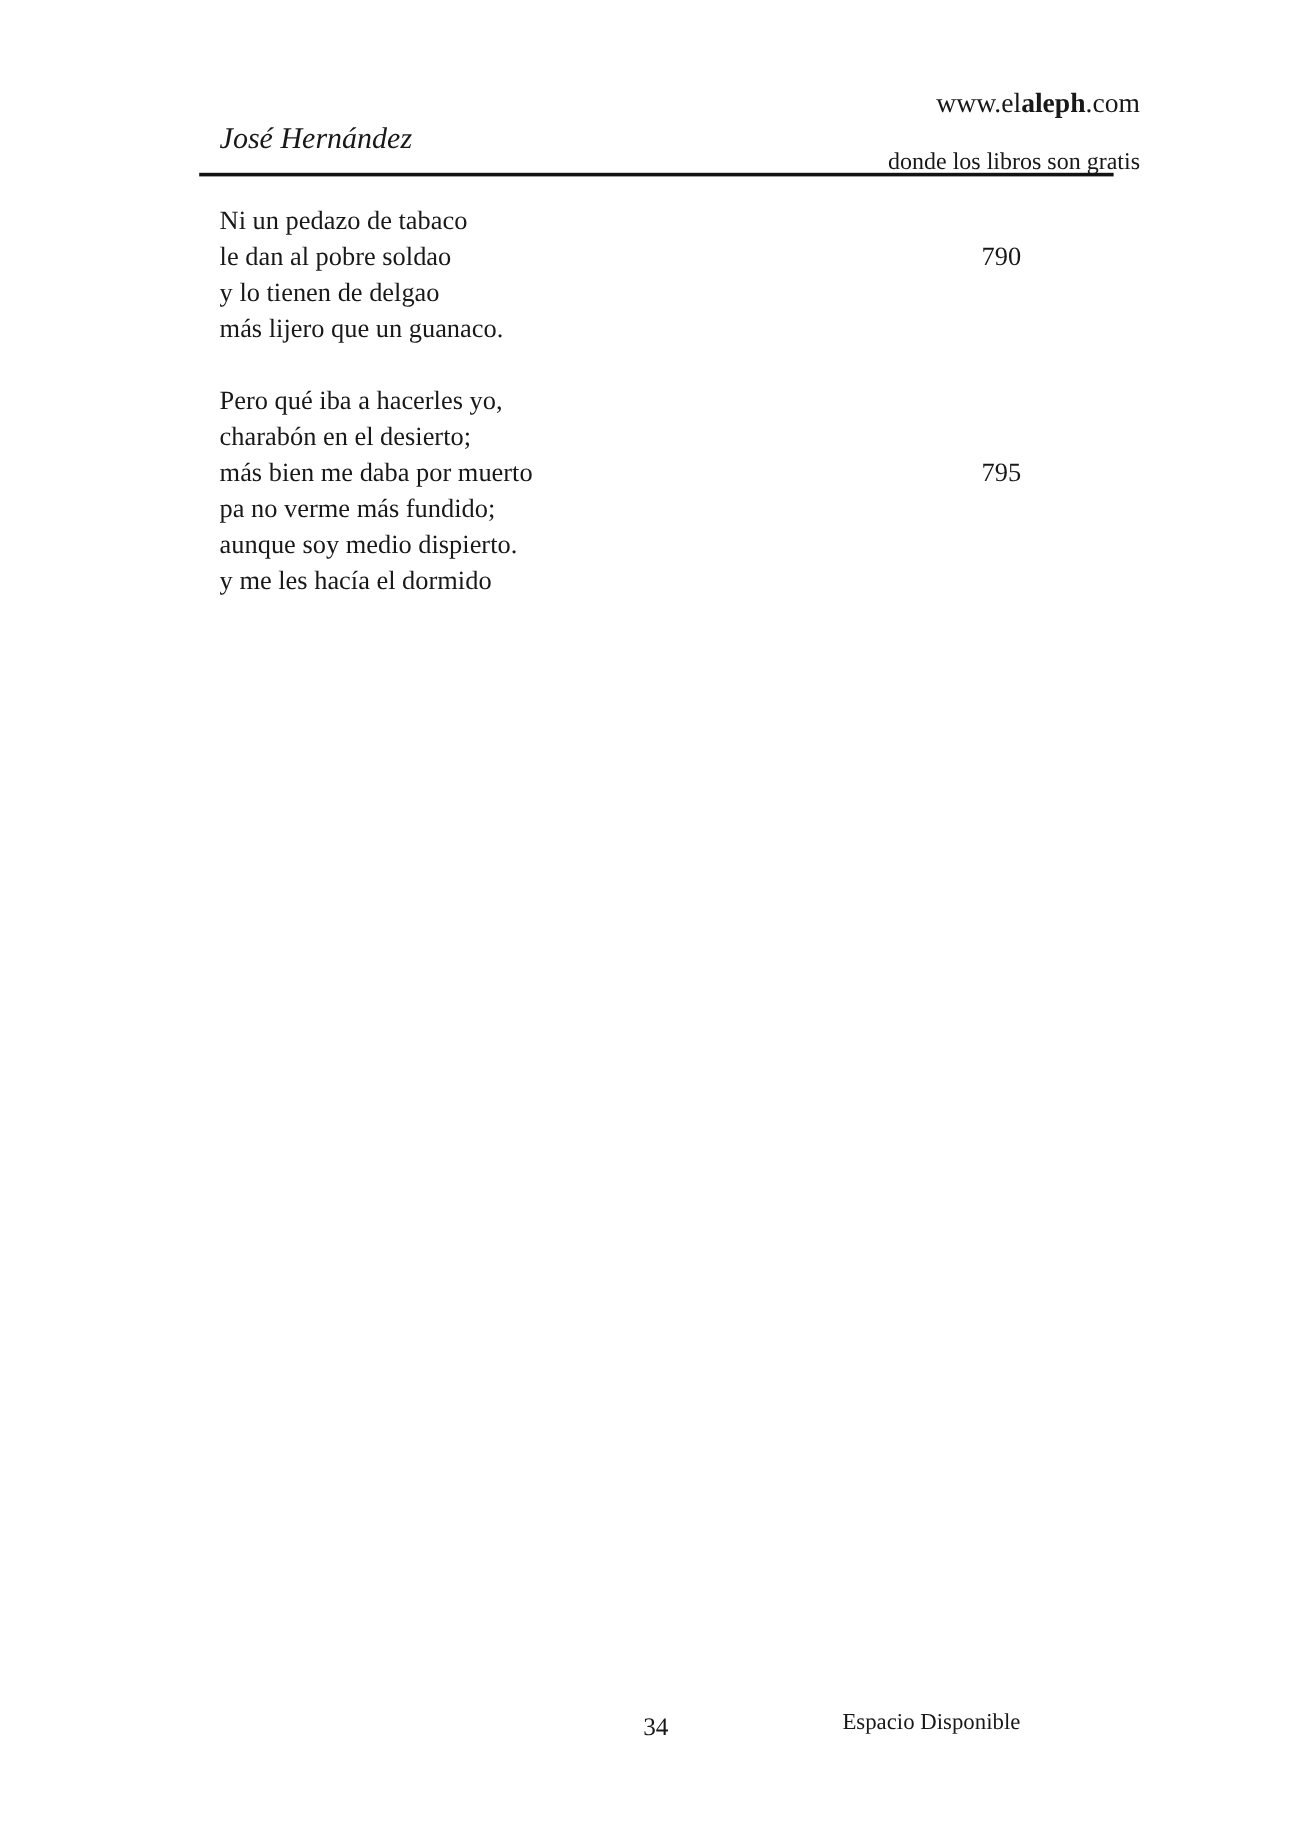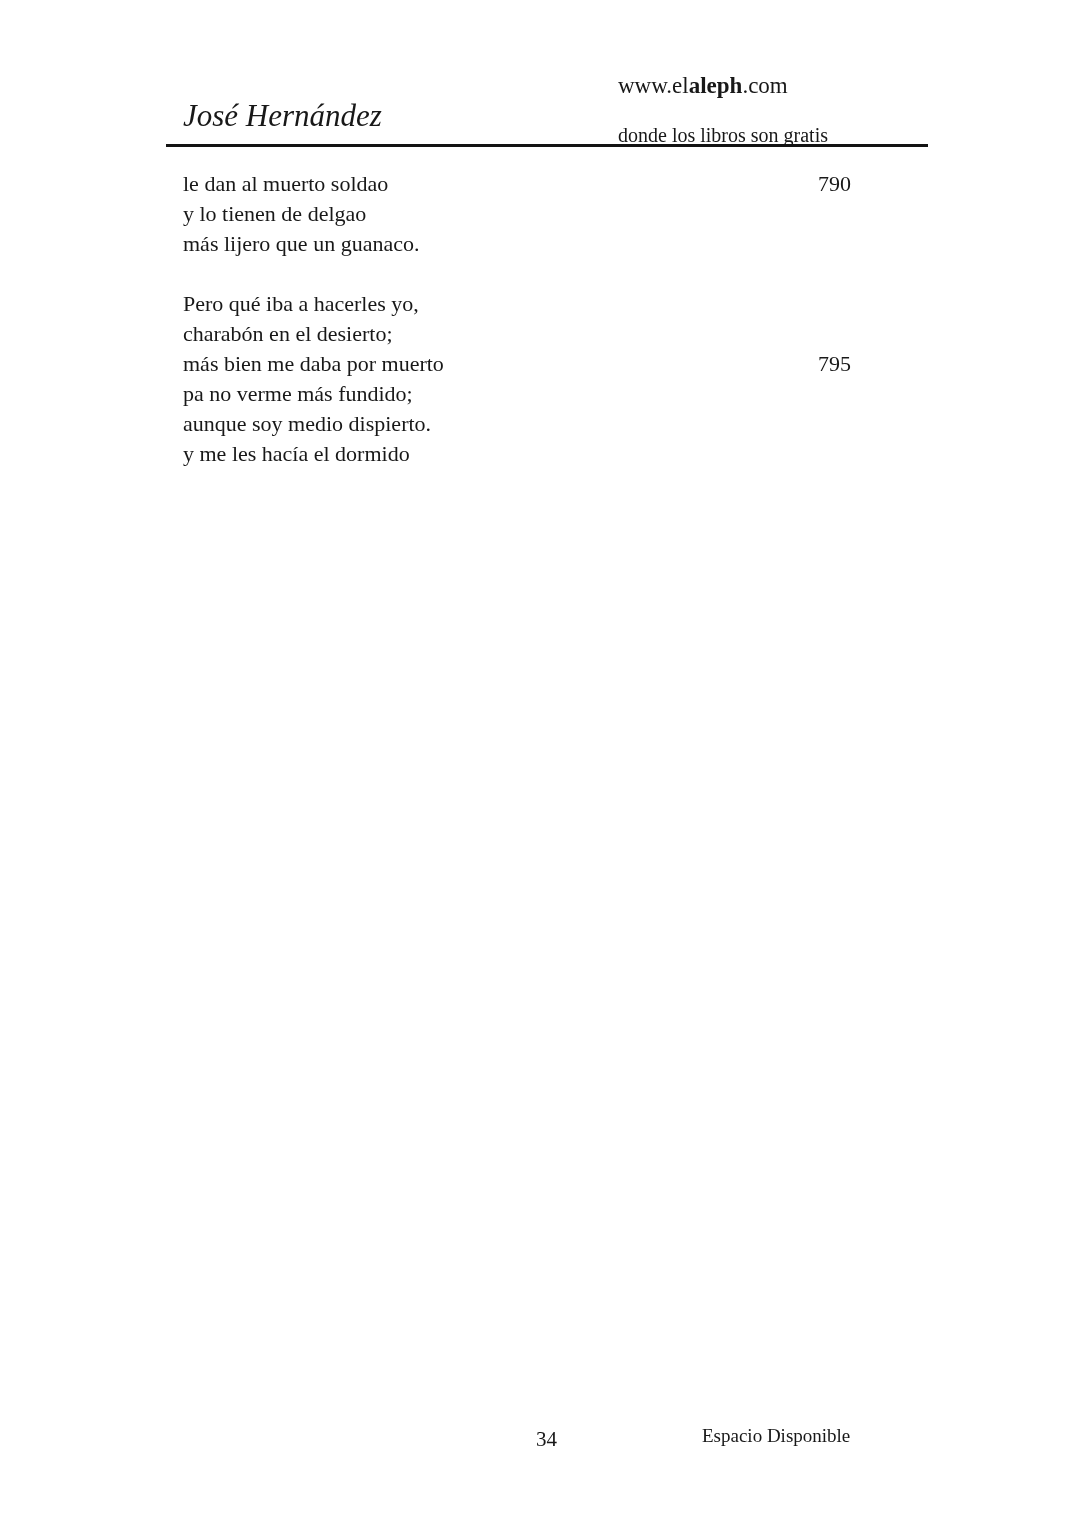--- a/index.html
+++ b/index.html
@@ -15,30 +15,30 @@
     color: #181818;
     font-family: "Liberation Serif", "DejaVu Serif", serif;
     overflow: hidden;
   }
   
   .author {
     position: absolute;
     left: 183px;
     top: 101px;
     font-style: italic;
-    font-size: 31px;
+    font-size: 25px;
     line-height: 30px;
     white-space: nowrap;
   }
   .header-right {
     position: absolute;
     left: 618px;
     top: 72px;
     width: 332px;
-    text-align: left;
+    text-align: right;
   }
   .site-line {
     font-size: 23px;
     line-height: 28px;
     white-space: nowrap;
   }
   .site-line .bold { font-weight: bold; }
   .tagline {
     margin-top: 23px;
     font-size: 20px;
@@ -106,21 +106,25 @@
     <div class="site-line"><span>www.el</span><span class="bold">aleph</span><span>.com</span></div>
     <div class="tagline">donde los libros son gratis</div>
   </div>
 
   <div class="rule"></div>
 
   <div class="poem">
 
     <div class="stanza">
       <div class="poem-line">
-        <span class="line-text">le dan al muerto soldao</span>
+        <span class="line-text">Ni un pedazo de tabaco</span>
+        <span class="line-number"></span>
+      </div>
+      <div class="poem-line">
+        <span class="line-text">le dan al pobre soldao</span>
         <span class="line-number">790</span>
       </div>
       <div class="poem-line">
         <span class="line-text">y lo tienen de delgao</span>
         <span class="line-number"></span>
       </div>
       <div class="poem-line">
         <span class="line-text">más lijero que un guanaco.</span>
         <span class="line-number"></span>
       </div>

